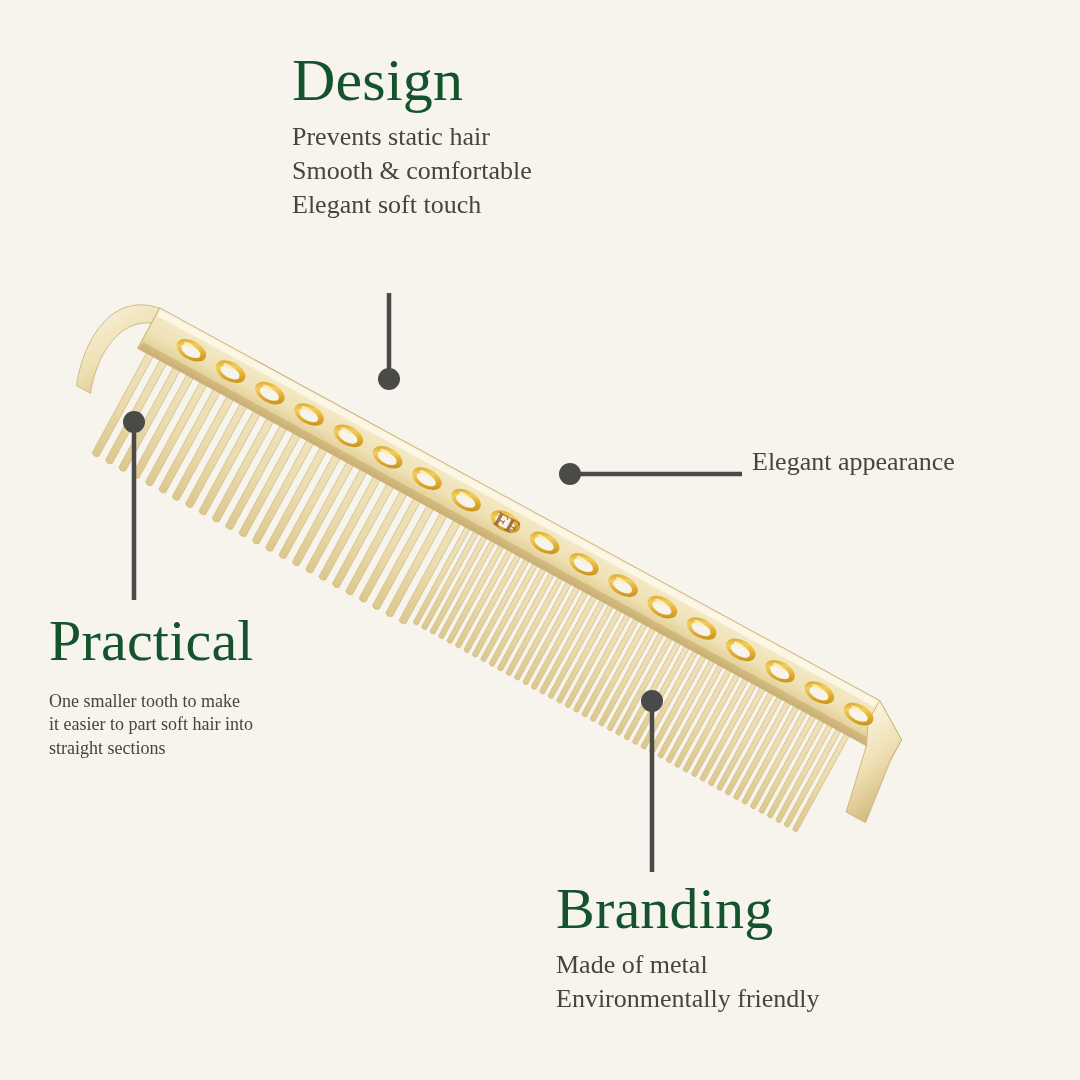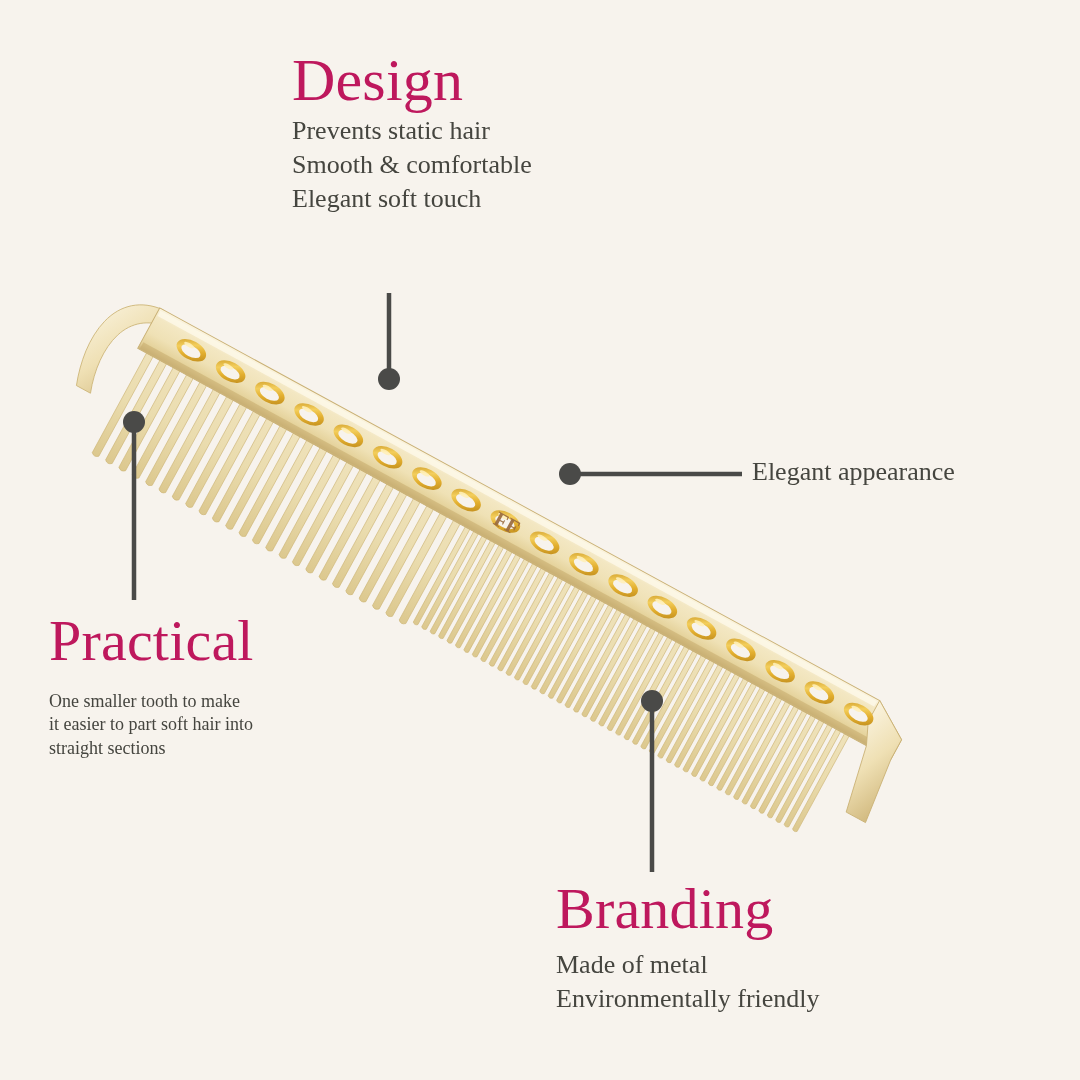--- a/index.html
+++ b/index.html
@@ -35,48 +35,48 @@
     top: 0;
     width: 1080px;
     height: 1080px;
   }
 
   
   .callout {
     position: absolute;
   }
   .callout .heading {
-    color: #be185d;
+    color: #14532d;
     font-weight: 400;
     line-height: 1.0;
     white-space: nowrap;
     letter-spacing: 0.2px;
   }
   .callout .body-line {
     color: #45453F;
     line-height: 1.30;
     white-space: nowrap;
   }
 
   
   #callout-design {
     left: 292px;
     top: 50px;
   }
   #callout-design .heading { font-size: 60px; }
-  #callout-design .body-block { margin-top: 4px; }
+  #callout-design .body-block { margin-top: 10px; }
   #callout-design .body-line { font-size: 26px; }
 
   
   #callout-branding {
     left: 752px;
     top: 438px;
   }
   #callout-branding .heading { font-size: 58px; }
-  #callout-branding .body-block { margin-top: 17px; }
+  #callout-branding .body-block { margin-top: 7px; }
   #callout-branding .body-line { font-size: 26px; }
 
   
   #callout-practical {
     left: 36px;
     top: 612px;
     margin-left: 13px;
   }
   #callout-practical .heading { font-size: 58px; }
   #callout-practical .body-block { margin-top: 20px; }

